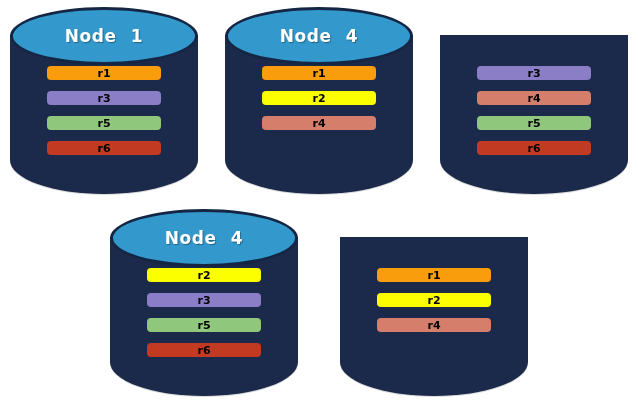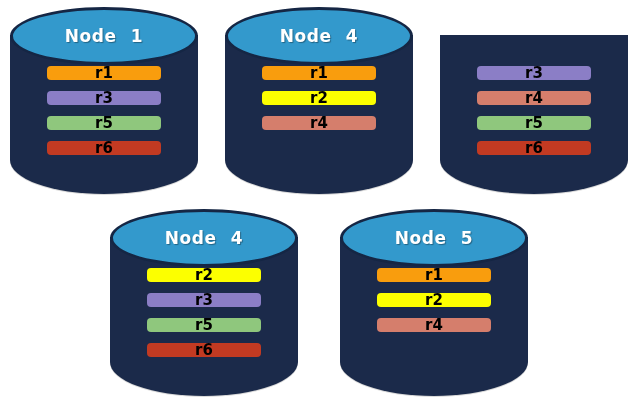--- a/index.html
+++ b/index.html
@@ -81,21 +81,21 @@
     gap: 11px;
     z-index: 3;
   }
   .bar {
     width: 114px;
     height: 14px;
     border-radius: 4px;
     display: flex;
     align-items: center;
     justify-content: center;
-    font-size: 15px;
+    font-size: 11px;
     line-height: 1;
     font-weight: bold;
     color: var(--bar-label-color);
     text-align: right;
   }
 </style>
 </head>
 <body style="background: rgb(255, 255, 255);">
 
 <div class="canvas">
@@ -144,23 +144,20 @@
     <div class="bars">
           <div class="bar" style="background: rgb(252, 255, 0);">r2</div>
           <div class="bar" style="background: rgb(139, 126, 198);">r3</div>
           <div class="bar" style="background: rgb(143, 199, 125);">r5</div>
           <div class="bar" style="background: rgb(194, 58, 34);">r6</div>
         </div>
   </div>
 
   <div class="cyl">
     <div class="cyl-body"></div>
-    <div class="cyl-top">
-      <span class="cyl-title">Node 5</span>
-    </div>
     <div class="bars">
           <div class="bar" style="background: rgb(249, 157, 13);">r1</div>
           <div class="bar" style="background: rgb(252, 255, 0);">r2</div>
           <div class="bar" style="background: rgb(213, 126, 108);">r4</div>
         </div>
   </div>
 </div>
 </div>
 
 </body></html>

